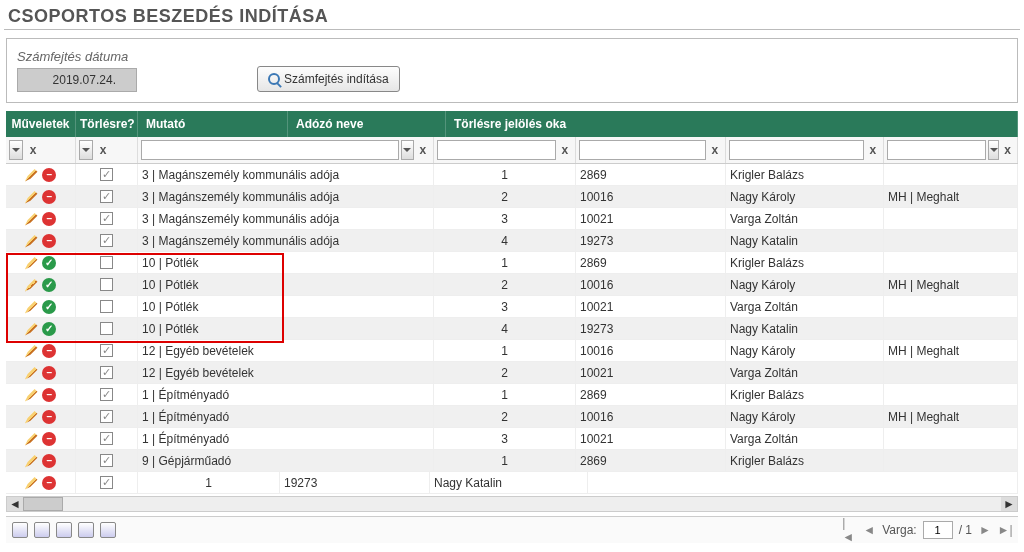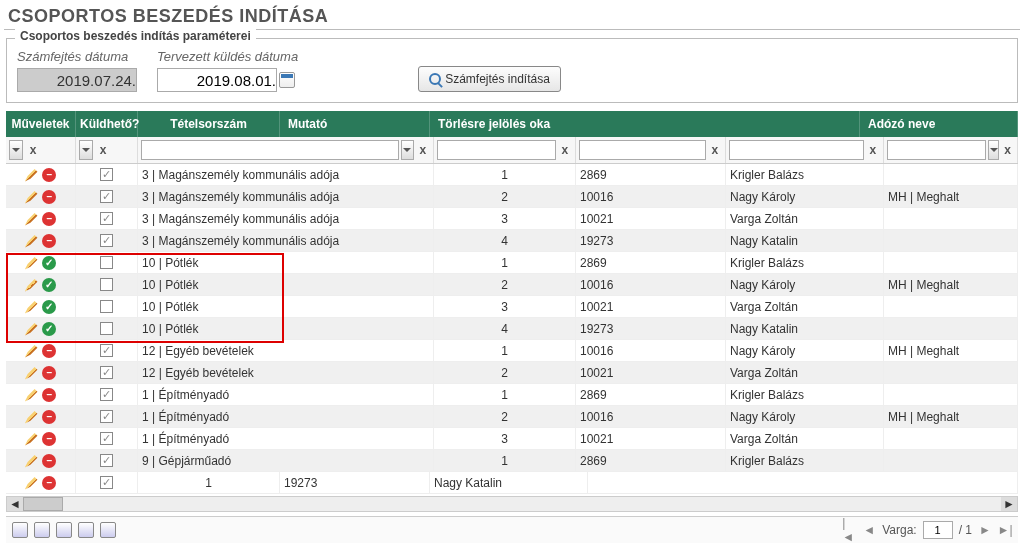--- a/index.html
+++ b/index.html
@@ -4,21 +4,21 @@
 <style>
   * { box-sizing: border-box; margin: 0; padding: 0; }
   body { font-family: "Segoe UI", Arial, sans-serif; font-size: 12px; color: #333; background: #fff; width: 1024px; }
   .page-title { font-size: 18px; font-weight: 700; color: #555; padding: 6px 8px 2px; letter-spacing: 0.5px; }
   .hr { border-bottom: 1px solid #bbb; margin: 0 4px 8px; }
   .params { border: 1px solid #bbb; margin: 0 6px 8px; padding: 10px 10px 10px; position: relative; }
   .params-legend { position: absolute; top: -10px; left: 8px; background: #fff; padding: 0 5px; font-weight: 700; color: #444; }
   .param-row { display: flex; align-items: flex-end; gap: 20px; }
   .param-col { display: flex; flex-direction: column; gap: 4px; }
   .param-label { font-style: italic; color: #666; font-size: 13px; }
-  .date-input { height: 24px; width: 120px; border: 1px solid #aaa; text-align: right; padding-right: 0; font-size: 15px; }
+  .date-input { height: 24px; width: 120px; border: 1px solid #aaa; text-align: right; padding-right: 20px; font-size: 12px; }
   .date-input.readonly { background: #ccc; color: #333; }
   .date-wrap { display: flex; align-items: center; gap: 2px; }
   .calendar-icon { width: 16px; height: 16px; background: linear-gradient(#fff,#eee); border:1px solid #999; border-radius:2px; position:relative;}
   .calendar-icon::after{content:"";position:absolute;top:1px;left:1px;right:1px;height:4px;background:#3b78b5;}
   .btn { display:inline-flex; align-items:center; gap:4px; height:26px; padding: 0 10px; border:1px solid #888; background:linear-gradient(#fdfdfd,#e6e6e6); border-radius:3px; color:#333; cursor:pointer; font-size:12px;}
   .mag-icon { width:12px;height:12px;border:2px solid #3b78b5;border-radius:50%; position:relative;}
   .mag-icon::after{content:"";position:absolute;width:6px;height:2px;background:#3b78b5;transform:rotate(45deg);bottom:-3px;right:-4px;}
   .grid { margin: 0 6px; }
   .ghead { display:flex; background:#2a7a5a; color:#fff; font-weight:700; }
   .ghead .col { padding:6px 4px; border-right:1px solid #fff3; text-align:center; }
@@ -52,50 +52,41 @@
   .pager .nav{width:14px;height:14px;display:flex;align-items:center;justify-content:center;color:#888;}
   .pager input{width:30px;height:18px;border:1px solid #aaa;text-align:center;font-size:11px;}
 </style>
 </head>
 <body>
 
 <div class="page-title">CSOPORTOS BESZEDÉS INDÍTÁSA</div>
 <div class="hr"></div>
 
 <fieldset class="params">
-  <div class="params-legend">Csoportos beszedés indítás paraméterei</div>
   <div class="param-row">
     <div class="param-col">
       <div class="param-label">Számfejtés dátuma</div>
       <input class="date-input readonly" readonly="" value="2019.07.24." style="">
-    </div>
-    <div class="param-col">
-      <div class="param-label">Tervezett küldés dátuma</div>
-      <div class="date-wrap">
-        <input class="date-input" value="2019.08.01." style="">
-        <div class="calendar-icon"></div>
-      </div>
     </div>
     <div style="width:80px;"></div>
     <button class="btn">
       <span class="mag-icon"></span>
       <span>Számfejtés indítása</span>
     </button>
   </div>
 </fieldset>
 
 <div class="grid-wrap">
 <div class="grid">
   <div class="ghead">
     <div class="col ops">Műveletek</div>
-    <div class="col snd">Küldhető?</div>
-    <div class="col line">Tételsorszám</div>
+    <div class="col snd">Törlésre?</div>
     <div class="col mut">Mutató</div>
+    <div class="col name">Adózó neve</div>
     <div class="col reason">Törlésre jelölés oka</div>
-    <div class="col name">Adózó neve</div>
   </div>
   <div class="filters">
     <div class="fcell" style="width:70px">
           <div class="dd"></div>
           <div class="xbtn">x</div>
         </div>
     <div class="fcell" style="width:62px">
           <div class="dd"></div>
           <div class="xbtn">x</div>
         </div>

